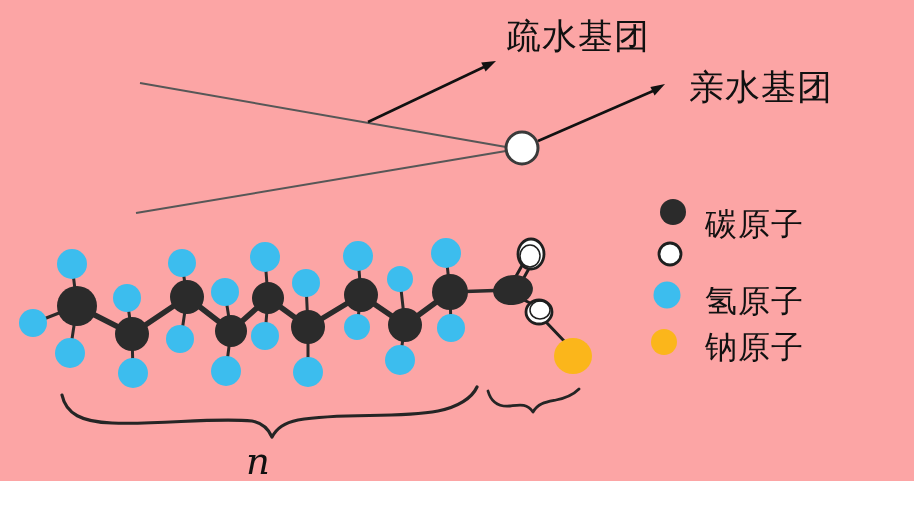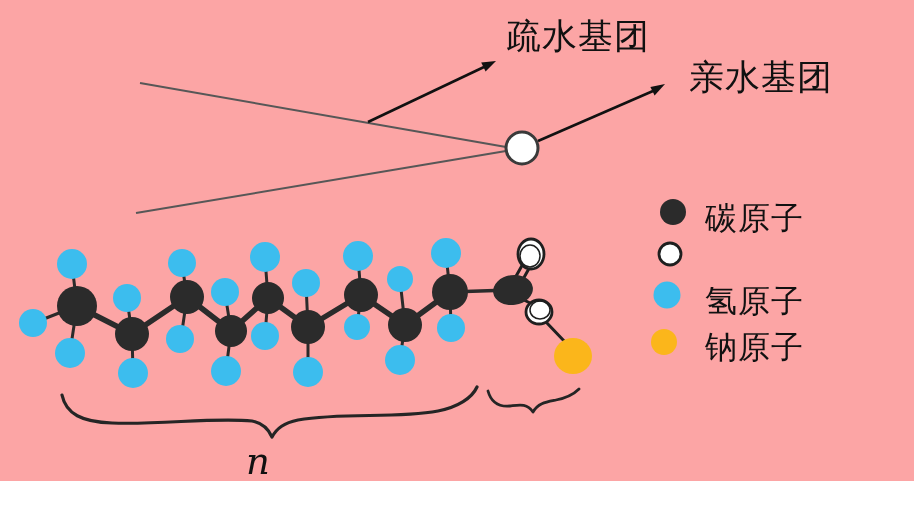--- a/index.html
+++ b/index.html
@@ -2,23 +2,23 @@
 <html><head>
 <meta charset="utf-8">
 <style>
   html,body{margin:0;padding:0;background:#ffffff;}
   .stage{position:relative;width:914px;height:481px;background:#fca5a5;overflow:hidden;
          font-family:"Liberation Sans","DejaVu Sans",sans-serif;color:#111;}
   .stage svg{position:absolute;left:0;top:0;}
   .txt{position:absolute;white-space:nowrap;color:#111;}
   .callout-label{font-size:35px;letter-spacing:1px;}
   #lbl-hydrophobic{left:506px;top:13px;}
-  #lbl-hydrophilic{left:689px;top:54px;}
+  #lbl-hydrophilic{left:689px;top:64px;}
   .legend-label{left:705px;font-size:32px;letter-spacing:1px;}
-  #legend-label-0{top:197px;}
+  #legend-label-0{top:203px;}
   #legend-label-1{top:236px;}
   #legend-label-2{top:280px;}
   #legend-label-3{top:326px;}
   #lbl-n{left:246px;top:440px;font-size:37px;font-style:italic;
          font-family:"DejaVu Serif",serif;}
   
   .cc{stroke:#2b2b2b;stroke-width:5.5;stroke-linecap:round;}
   .cc-thin{stroke:#2b2b2b;stroke-width:3.5;stroke-linecap:round;}
   .ch{stroke:#2b2b2b;stroke-width:3;stroke-linecap:round;}
   .co{stroke:#1f1f1f;stroke-width:3;stroke-linecap:round;}

